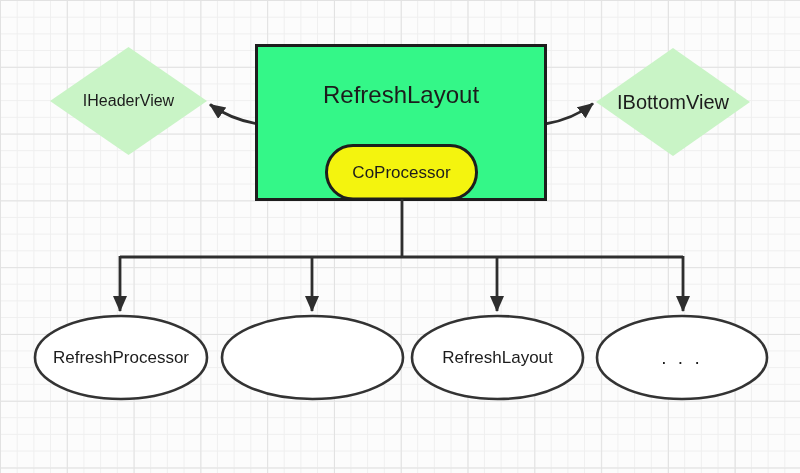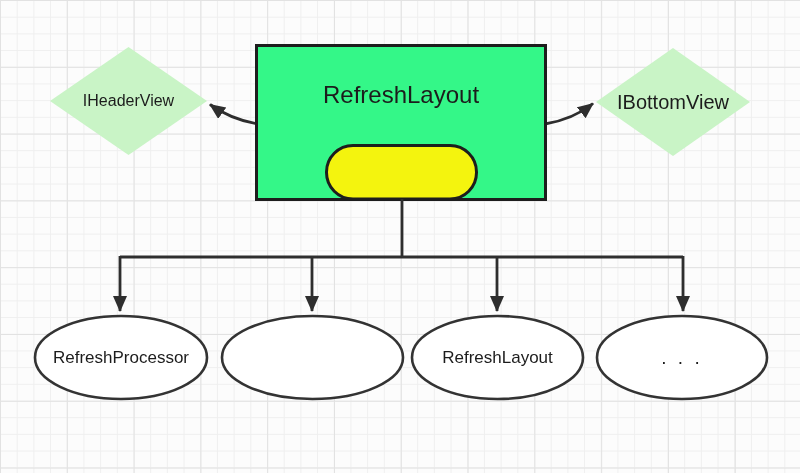--- a/index.html
+++ b/index.html
@@ -78,20 +78,21 @@
     <path class="conn" d="M683,256 L683,311" marker-end="url(#arrow)"></path>
 
     <ellipse cx="121" cy="357.5" rx="86" ry="41.5" class="ellipse-node"></ellipse>
     <ellipse cx="312.5" cy="357.5" rx="90.5" ry="41.5" class="ellipse-node"></ellipse>
     <ellipse cx="497.5" cy="357.5" rx="85.5" ry="41.5" class="ellipse-node"></ellipse>
     <ellipse cx="682" cy="357.5" rx="85" ry="41.5" class="ellipse-node"></ellipse>
   </svg>
 
   <div class="lbl lbl-main">RefreshLayout</div>
 
+  <div class="lbl lbl-pill">CoProcessor</div>
 
   <div class="lbl lbl-diam-l">IHeaderView</div>
 
   <div class="lbl lbl-diam-r">IBottomView</div>
 
   <div class="lbl lbl-ell lbl-e1">RefreshProcessor</div>
 
 
   <div class="lbl lbl-ell lbl-e3">RefreshLayout</div>
 

